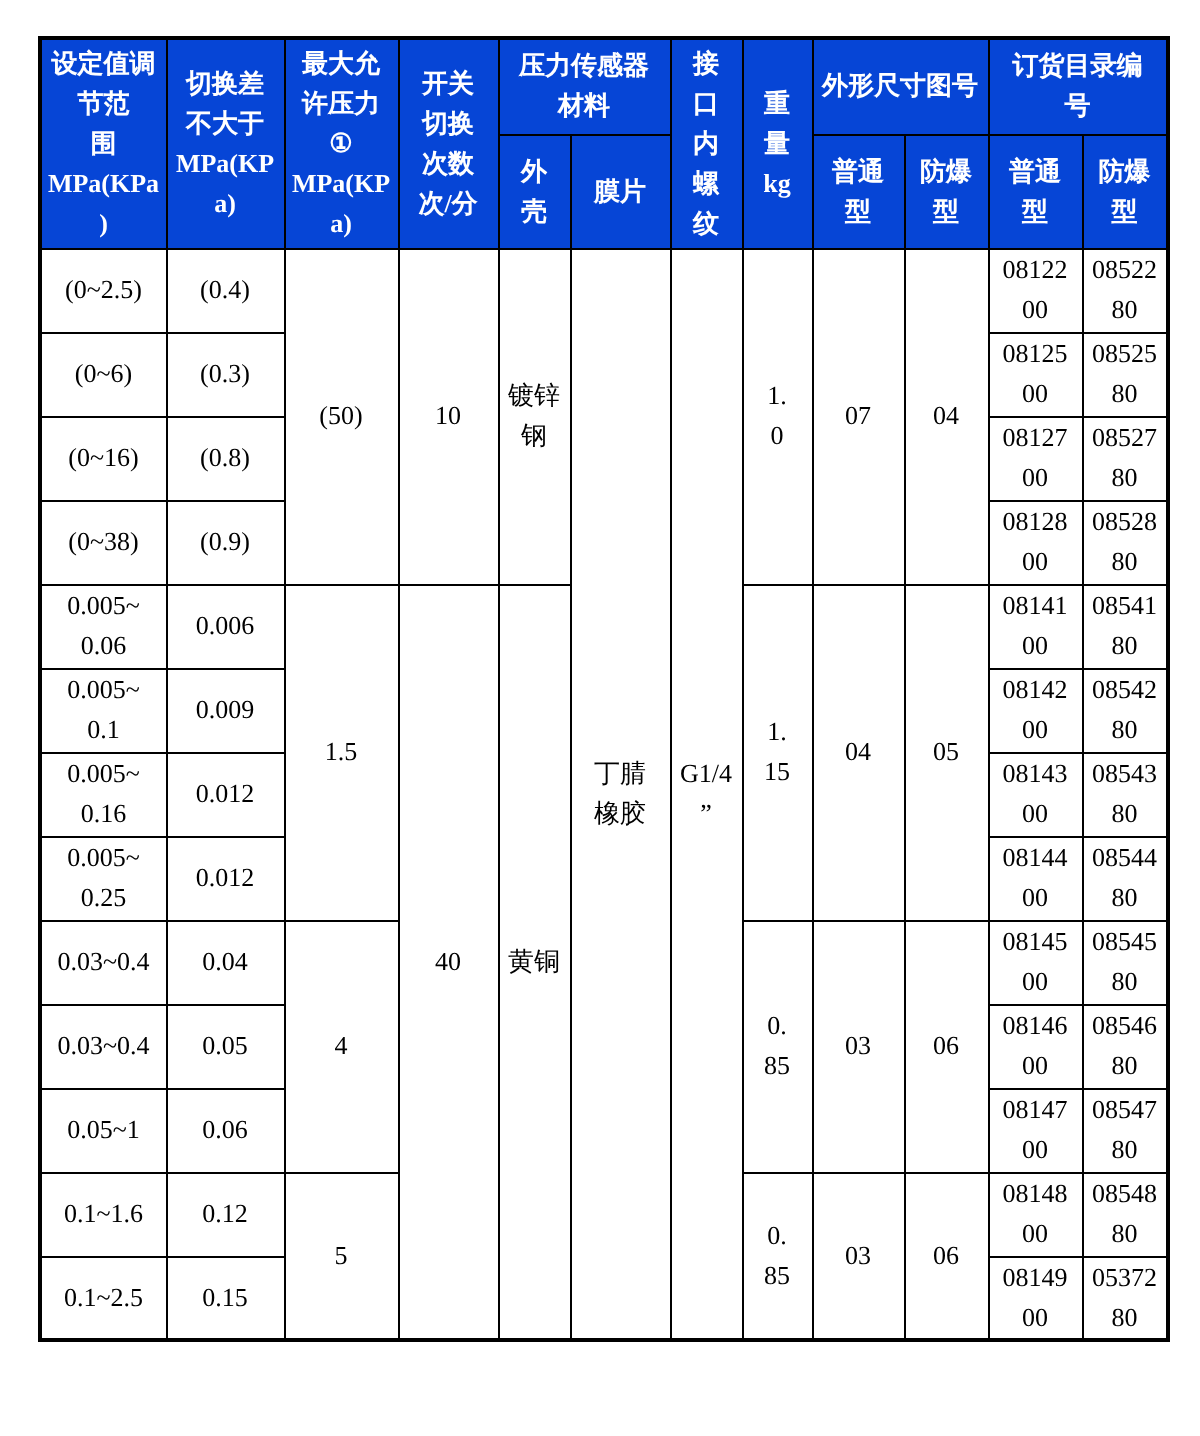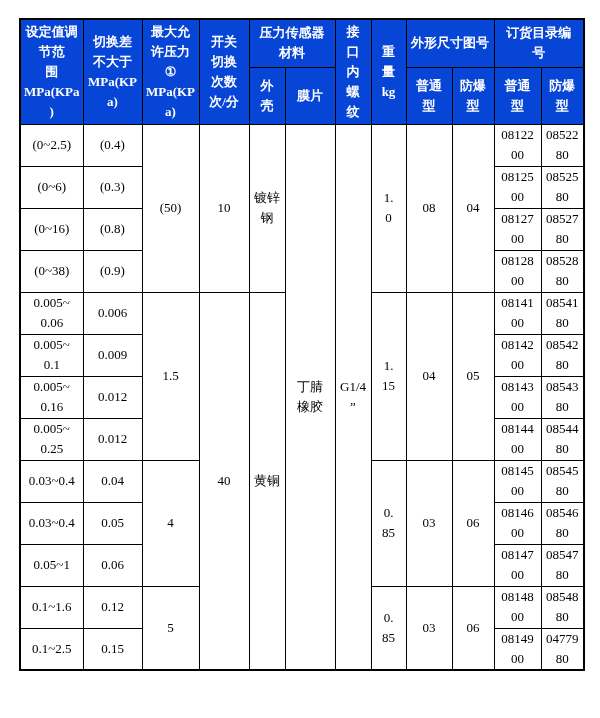--- a/index.html
+++ b/index.html
@@ -119,21 +119,21 @@
       <td rowspan="4">(50)</td>
       <td rowspan="4">10</td>
       <td rowspan="4">镀锌
 钢</td>
       <td rowspan="13">丁腈
 橡胶</td>
       <td rowspan="13">G1/4
 ”</td>
       <td rowspan="4">1.
 0</td>
-      <td rowspan="4">08</td>
+      <td rowspan="4">07</td>
       <td rowspan="4">04</td>
       <td>08122
 00</td>
       <td>08522
 80</td>
     </tr>
 
     <tr class="brow">
       <td>(0~6)</td>
       <td>(0.3)</td>
@@ -247,18 +247,18 @@
 00</td>
       <td>08548
 80</td>
     </tr>
 
     <tr class="brow">
       <td>0.1~2.5</td>
       <td>0.15</td>
       <td>08149
 00</td>
-      <td>04779
+      <td>05372
 80</td>
     </tr>
   </tbody>
     </table>
 </div>
 
 </body></html>

